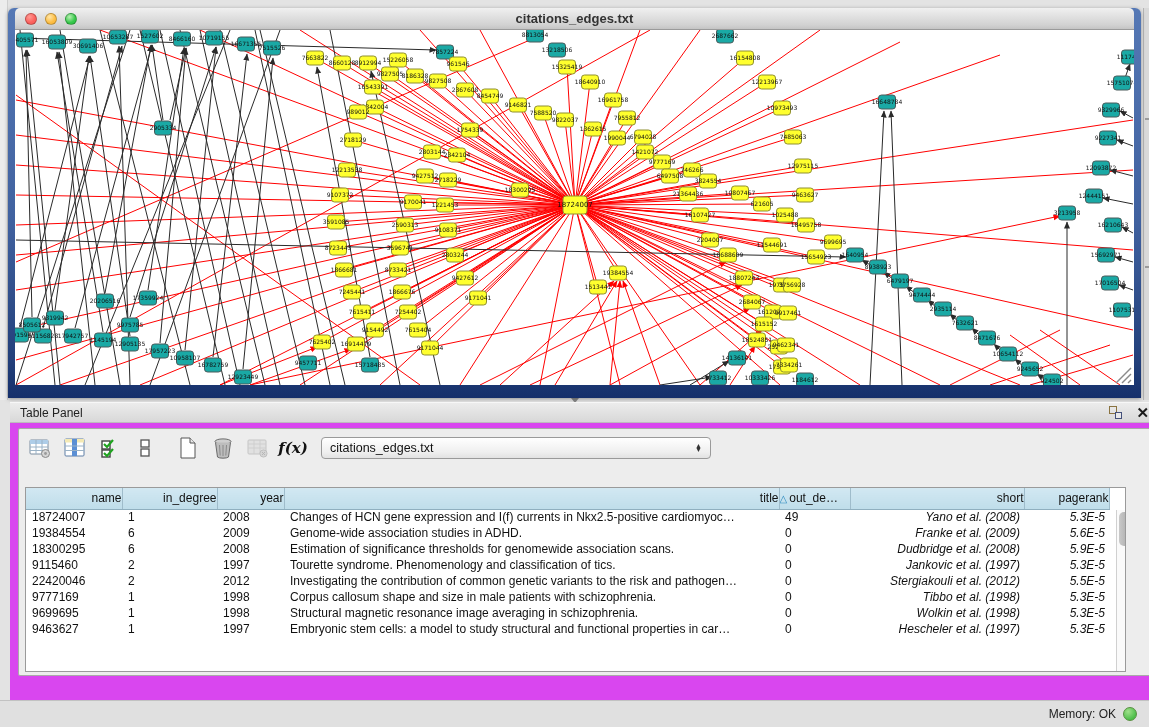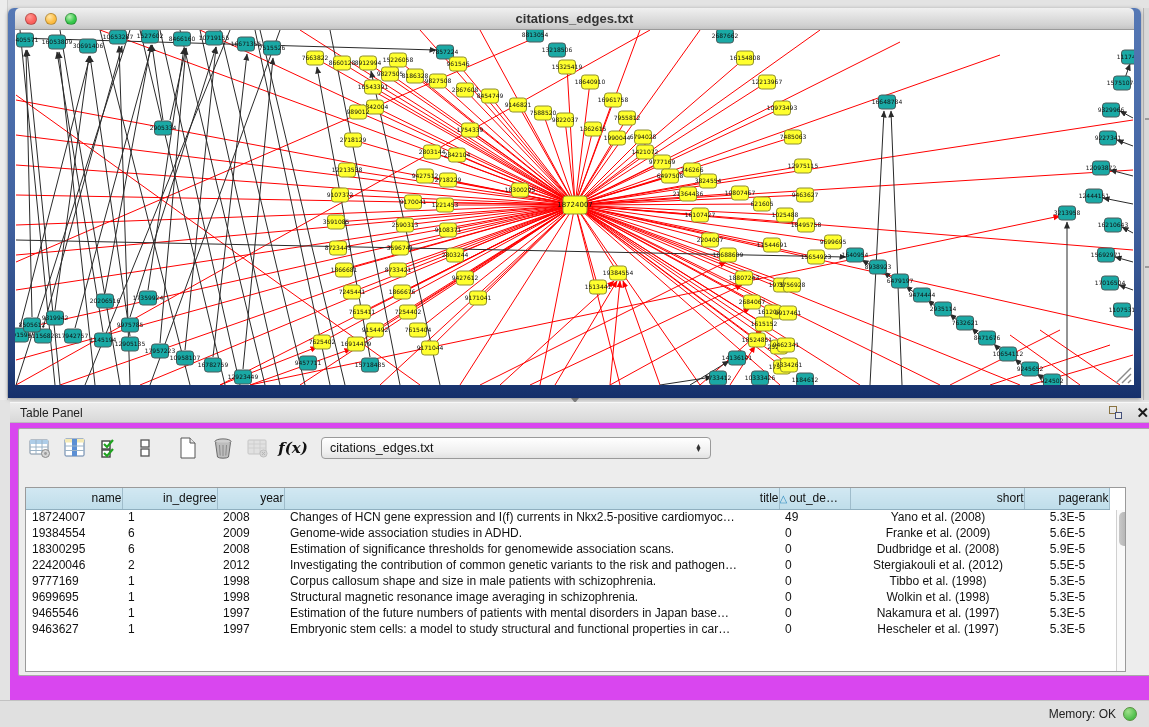--- a/index.html
+++ b/index.html
@@ -49,21 +49,21 @@
   .combo .combo-text { flex:1; }
   .combo .updown { display:flex; flex-direction:column; line-height:4px; font-size:7px; color:#333; }
   
   .grid-wrap { position:absolute; left:6px; top:58px; width:1101px; height:185px; background:#fff;
     border:1px solid #9a9a9a; overflow:hidden; }
   table.grid { border-collapse:collapse; table-layout:fixed; width:1083px; }
   .grid th { height:21px; background:linear-gradient(180deg,#D2E8F2,#BFDDEA);
     border-right:1px solid #9FBCCB; border-bottom:1px solid #8FAFBF;
     font-size:12px; font-weight:normal; color:#111; text-align:right; overflow:hidden; white-space:nowrap; }
   .grid td { height:16px; font-size:12px; color:#111; white-space:nowrap; overflow:hidden; padding:0 4px 0 6px; }
-  .grid td.center { text-align:center; }
+  .grid td.center { text-align:right;font-style:italic; }
   .sort-tri { color:#2f8bbf; font-size:10px; margin-right:2px; }
   .vscroll { position:absolute; left:1090px; top:22px; width:15px; height:162px; background:#FAFAFA; border-left:1px solid #D0D0D0; }
   .vthumb { position:absolute; left:2px; top:2px; width:10px; height:34px; background:linear-gradient(90deg,#c9c9c9,#ababab); border-radius:5px; }
   
   .tabs { position:absolute; left:0; top:280px; width:1149px; display:flex; justify-content:center; }
   .seg { display:flex; height:21px; border:1px solid #999; border-radius:4px; overflow:hidden;
     background:#fff; box-shadow:0 1px 0 rgba(255,255,255,.7); }
   .seg-btn { padding:0 14px; display:flex; align-items:center; font-size:12.5px; color:#111;
     background:linear-gradient(180deg,#ffffff,#eeeeee); border-right:1px solid #b5b5b5; cursor:pointer; }
   .seg-btn:last-child { border-right:none; }
@@ -734,20 +734,29 @@
             <tr>
               <td>18300295</td>
               <td>6</td>
               <td>2008</td>
               <td>Estimation of significance thresholds for genomewide association scans.</td>
               <td>0</td>
               <td class="center">Dudbridge et al. (2008)</td>
               <td class="center">5.9E-5</td>
             </tr>
             <tr>
+              <td>9115460</td>
+              <td>2</td>
+              <td>1997</td>
+              <td>Tourette syndrome. Phenomenology and classification of tics.</td>
+              <td>0</td>
+              <td class="center">Jankovic et al. (1997)</td>
+              <td class="center">5.3E-5</td>
+            </tr>
+            <tr>
               <td>22420046</td>
               <td>2</td>
               <td>2012</td>
               <td>Investigating the contribution of common genetic variants to the risk and pathogen…</td>
               <td>0</td>
               <td class="center">Stergiakouli et al. (2012)</td>
               <td class="center">5.5E-5</td>
             </tr>
             <tr>
               <td>9777169</td>
@@ -758,29 +767,20 @@
               <td class="center">Tibbo et al. (1998)</td>
               <td class="center">5.3E-5</td>
             </tr>
             <tr>
               <td>9699695</td>
               <td>1</td>
               <td>1998</td>
               <td>Structural magnetic resonance image averaging in schizophrenia.</td>
               <td>0</td>
               <td class="center">Wolkin et al. (1998)</td>
-              <td class="center">5.3E-5</td>
-            </tr>
-            <tr>
-              <td>9465546</td>
-              <td>1</td>
-              <td>1997</td>
-              <td>Estimation of the future numbers of patients with mental disorders in Japan base…</td>
-              <td>0</td>
-              <td class="center">Nakamura et al. (1997)</td>
               <td class="center">5.3E-5</td>
             </tr>
             <tr>
               <td>9463627</td>
               <td>1</td>
               <td>1997</td>
               <td>Embryonic stem cells: a model to study structural and functional properties in car…</td>
               <td>0</td>
               <td class="center">Hescheler et al. (1997)</td>
               <td class="center">5.3E-5</td>

